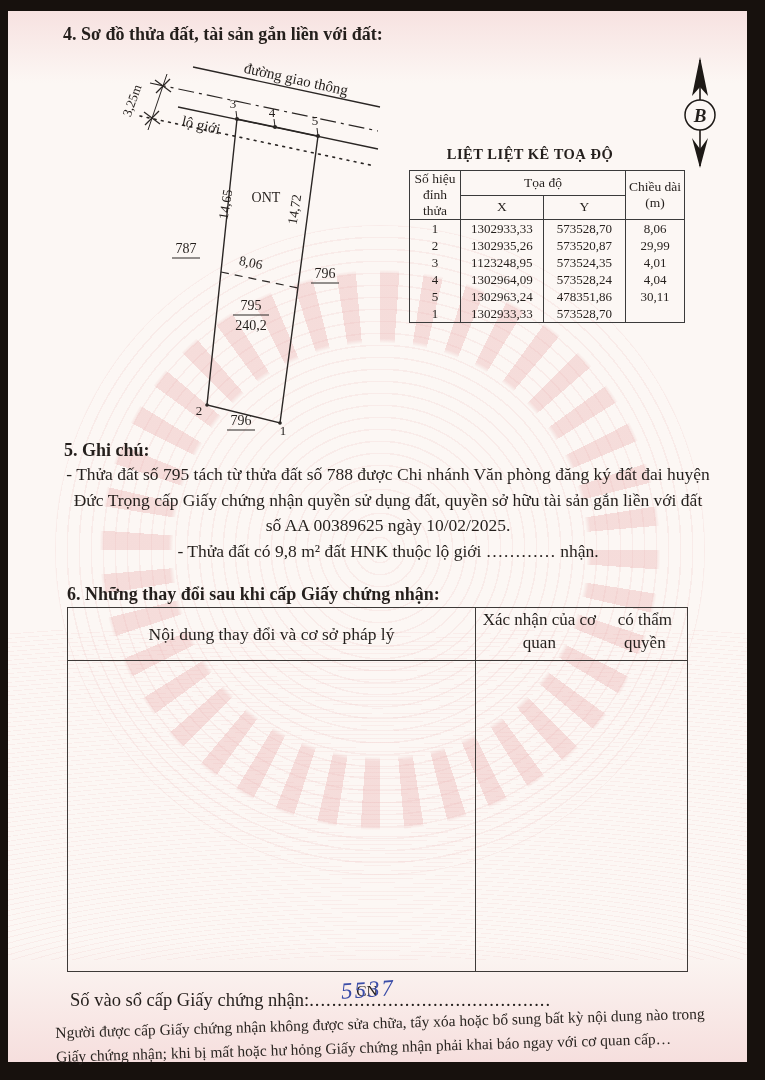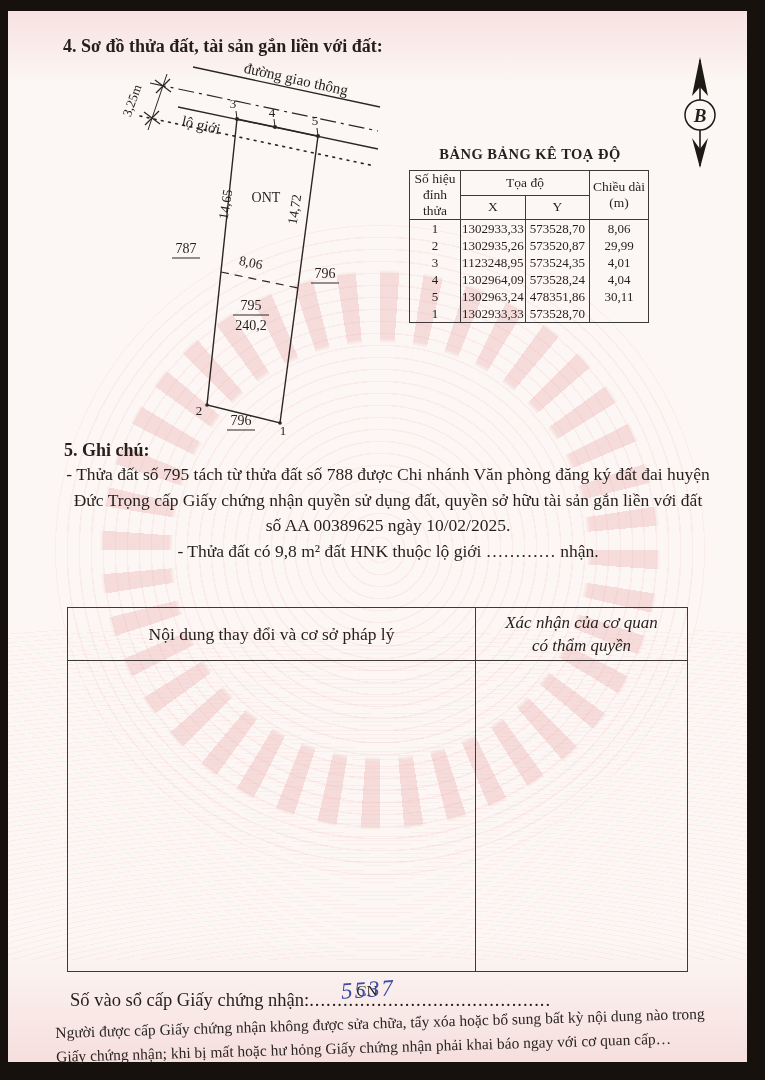--- a/index.html
+++ b/index.html
@@ -20,39 +20,39 @@
     background:repeating-radial-gradient(circle, rgba(231,170,170,.15) 0 1.5px, rgba(255,255,255,0) 1.5px 12px);}
   .wm-ring{left:55px;top:225px;width:650px;height:650px;border-radius:50%;
     background:repeating-conic-gradient(rgba(231,166,166,.32) 0deg 4deg, rgba(255,255,255,0) 4deg 9deg);
     -webkit-mask:radial-gradient(circle, transparent 0 45%, #000 46% 60%, transparent 61% 73%, #000 74% 80%, transparent 81%);
     mask:radial-gradient(circle, transparent 0 45%, #000 46% 60%, transparent 61% 73%, #000 74% 80%, transparent 81%);}
   .wm-waves{left:8px;top:630px;width:739px;height:330px;opacity:.75;
     background:repeating-radial-gradient(ellipse 140% 95% at 50% 132%, rgba(236,178,178,.20) 0 2.5px, transparent 2.5px 14px);}
   
   .content{position:absolute;inset:0;z-index:3;}
   .sec-title{position:absolute;font-size:18px;font-weight:bold;white-space:nowrap;}
-  #title4{left:63px;top:36px;}
+  #title4{left:63px;top:24px;}
   #title5{left:64px;top:440px;}
   #title6{left:67px;top:584px;}
   
   .coord-wrap{position:absolute;left:409px;top:146px;width:242px;}
   .coord-title{font-size:14.5px;font-weight:bold;text-align:center;letter-spacing:.5px;margin-bottom:7px;}
-  table.coord{border-collapse:collapse;width:240px;table-layout:fixed;border-radius:10px;}
+  table.coord{border-collapse:collapse;width:276px;table-layout:fixed;border-radius:10px;}
   table.coord th, table.coord td{border:1.2px solid #3b3b3b;padding:0;font-weight:normal;}
   table.coord th{font-size:13.5px;}
   .cw1{width:50px;} .cw2{width:72px;} .cw3{width:58px;} .cw4{width:58px;}
   th.h2{height:21px;} th.h1{height:21px;}
   td.stack{vertical-align:top;}
   .stack div{height:17px;line-height:17px;font-size:13px;text-align:center;}
   .len-stack{padding-top:8px;}
   
   .t6{position:absolute;left:67px;top:607px;width:621px;height:365px;border:1.4px solid #3e3a38;box-sizing:border-box;}
   .t6-head{display:flex;height:53px;border-bottom:1.4px solid #3e3a38;box-sizing:border-box;}
   .t6-c1{width:408px;border-right:1.4px solid #3e3a38;box-sizing:border-box;display:flex;align-items:center;justify-content:center;font-size:17.5px;}
-  .t6-c2{flex:1;display:flex;flex-direction:column;align-items:center;justify-content:center;font-size:17px;line-height:23px;text-align:center;font-style:italic;}
+  .t6-c2{flex:1;display:flex;flex-direction:row;align-items:flex-start;justify-content:center;font-size:17px;line-height:23px;text-align:center;}
   .t6-body{display:flex;height:310px;}
   
   .notes{position:absolute;left:64px;top:462px;width:648px;font-size:17.5px;line-height:25.5px;text-align:center;}
   
   .serial{position:absolute;left:70px;top:990px;font-size:18.5px;white-space:nowrap;}
   .leader{position:relative;display:inline-block;}
   .dots{letter-spacing:1px;}
   .cn{position:absolute;left:2px;top:-8px;font-size:15.5px;margin-left:45px;}
   .hand{position:absolute;left:32px;top:-13px;font-size:23px;font-style:italic;color:#3b4da8;
         transform:rotate(-4deg);letter-spacing:2px;}
@@ -136,21 +136,21 @@
 
   <svg class="compass" width="48" height="122" viewBox="0 0 48 122">
     <line x1="24" y1="6" x2="24" y2="112" stroke="#1d1916" stroke-width="1.6"></line>
     <polygon points="24,3 16,42 24,33 32,42" fill="#1d1916"></polygon>
     <polygon points="16,84 24,114 32,84 24,95" fill="#1d1916"></polygon>
     <circle cx="24" cy="61" r="15" fill="#fcf7f4" stroke="#1d1916" stroke-width="1.5"></circle>
     <text x="24" y="68" font-size="19" font-style="italic" font-weight="bold" text-anchor="middle">B</text>
   </svg>
 
   <div class="coord-wrap">
-    <div class="coord-title">BẢNG BẢNG KÊ TOẠ ĐỘ</div>
+    <div class="coord-title">LIỆT LIỆT KÊ TOẠ ĐỘ</div>
     <table class="coord">
       <tbody>
           <tr>
         <th class="cw1 h1" rowspan="2">
           <div>Số hiệu</div>
           <div>đỉnh thửa</div>
         </th>
         <th class="h1" colspan="2">Tọa độ</th>
         <th class="cw4 h1" rowspan="2">
           <div>Chiều dài</div>
@@ -197,20 +197,21 @@
     </tbody>
       </table>
   </div>
 
   <div id="title5" class="sec-title">5. Ghi chú:</div>
   <div class="notes">
     <div>- Thửa đất số 795 tách từ thửa đất số 788 được Chi nhánh Văn phòng đăng ký đất đai huyện Đức Trọng cấp Giấy chứng nhận quyền sử dụng đất, quyền sở hữu tài sản gắn liền với đất số AA 00389625 ngày 10/02/2025.</div>
     <div>- Thửa đất có 9,8 m² đất HNK thuộc lộ giới ………… nhận.</div>
   </div>
 
+  <div id="title6" class="sec-title">6. Những thay đổi sau khi cấp Giấy chứng nhận:</div>
   <div class="t6">
     <div class="t6-head">
       <div class="t6-c1">Nội dung thay đổi và cơ sở pháp lý</div>
       <div class="t6-c2">
         <div>Xác nhận của cơ quan</div>
         <div>có thẩm quyền</div>
       </div>
     </div>
     <div class="t6-body">
       <div class="t6-c1"></div>

